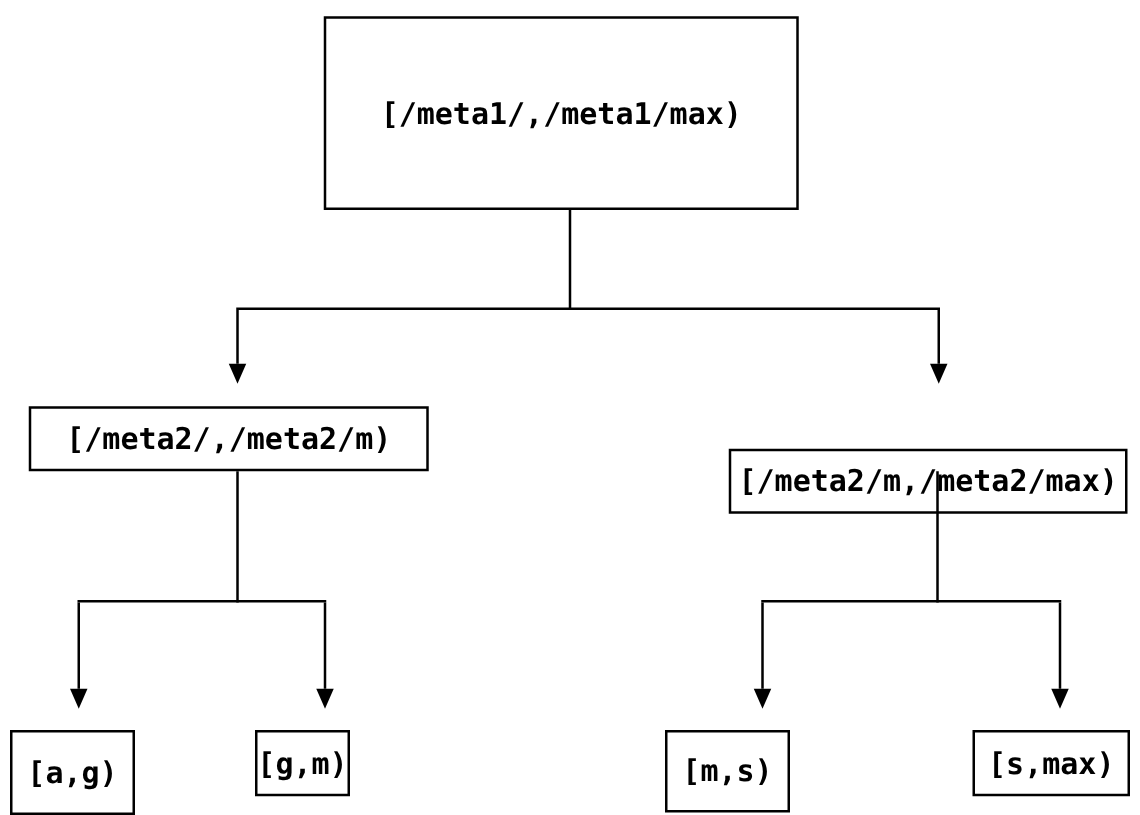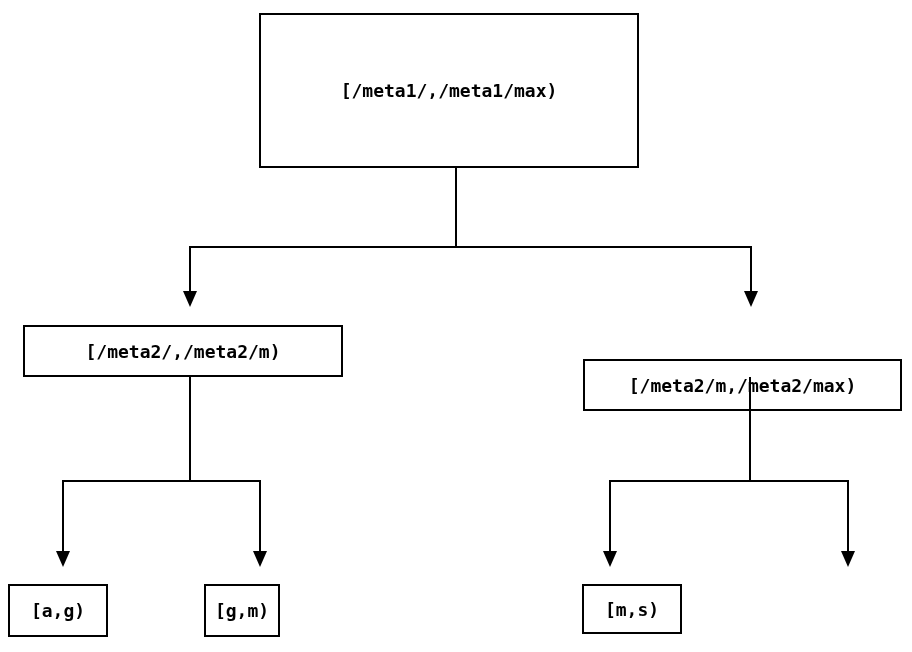--- a/index.html
+++ b/index.html
@@ -22,21 +22,21 @@
   .node {
     position: absolute;
     box-sizing: border-box;
     border: 2px solid var(--stroke, #000000);
     background: var(--background, #ffffff);
     display: flex;
     align-items: center;
     justify-content: center;
   }
   .node-label {
-    font-size: 18px;
+    font-size: 24px;
     font-weight: bold;
     color: var(--text, #000000);
     white-space: pre;
     letter-spacing: 0;
   }
   .line {
     position: absolute;
     background: var(--stroke, #000000);
   }
   .arrow {
@@ -78,23 +78,26 @@
   <div class="arrow" style="left:56px; top:551px;"></div>
   <div class="arrow" style="left:253px; top:551px;"></div>
 
   <div class="line" style="left:749px; top:377px; width:2px; height:105px;"></div>
   <div class="line" style="left:609px; top:480px; width:240px; height:2px;"></div>
   <div class="line" style="left:609px; top:482px; width:2px; height:69px;"></div>
   <div class="line" style="left:847px; top:482px; width:2px; height:69px;"></div>
   <div class="arrow" style="left:603px; top:551px;"></div>
   <div class="arrow" style="left:841px; top:551px;"></div>
 
-  <div class="node" style="left:8px; top:584px; width:100px; height:53px;">
+  <div class="node" style="left:8px; top:584px; width:100px; height:68px;">
     <span class="node-label">[a,g)</span>
   </div>
   <div class="node" style="left:204px; top:584px; width:76px; height:53px;">
     <span class="node-label">[g,m)</span>
   </div>
-  <div class="node" style="left:582px; top:584px; width:100px; height:50px;">
+  <div class="node" style="left:532px; top:584px; width:100px; height:66px;">
     <span class="node-label">[m,s)</span>
+  </div>
+  <div class="node" style="left:778px; top:584px; width:126px; height:53px;">
+    <span class="node-label">[s,max)</span>
   </div>
 
 </div>
 
 </body></html>

